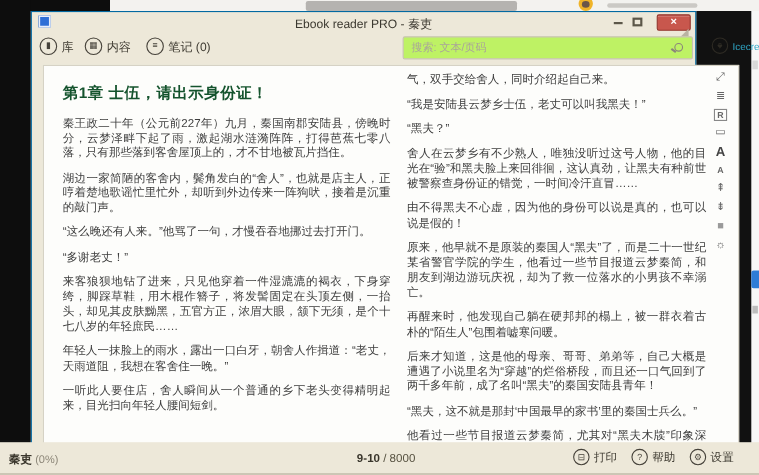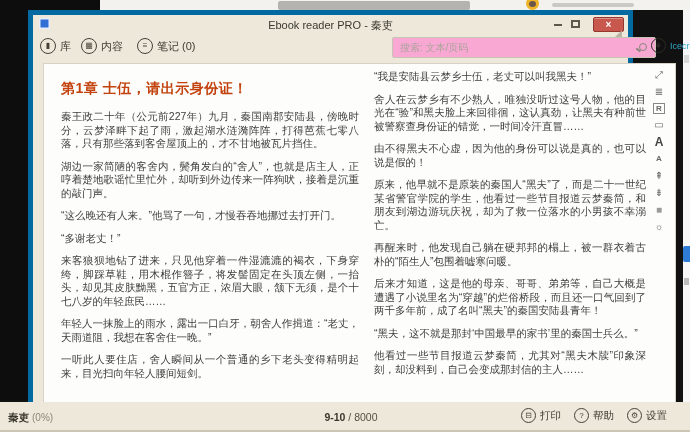--- a/index.html
+++ b/index.html
@@ -16,21 +16,21 @@
   .bg-avatar::after { content:""; position:absolute; left:3px; top:4px; width:7px; height:6px; border-radius:50%; background:#6b5648; }
   .bg-textline { position:absolute; left:452px; top:3px; width:82px; height:4px; background:#cbc9c5; border-radius:2px; }
   .bg-right  { position:absolute; left:683px; top:10px; width:7px; height:422px; background:#f7f7f7; }
   .bg-right .mark1 { position:absolute; left:1px; top:45px; width:5px; height:8px; background:#d9d9d9; }
   .bg-right .chip  { position:absolute; left:0; top:236px; width:7px; height:16px; background:#2e7cd6; border-radius:2px 0 0 2px; }
   .bg-right .mark2 { position:absolute; left:1px; top:268px; width:5px; height:7px; background:#bdbdbd; }
   .bg-right .mark3 { position:absolute; left:1px; top:400px; width:5px; height:6px; background:#cfcfcf; }
 
   
   .win { position:absolute; left:28px; top:10px; width:605px; height:422px;
-         background:#ede8d9; border:5px solid #0369a1; }
+         background:#ede8d9; border:1px solid #0369a1; }
 
   .titlebar { position:absolute; left:0; top:0; width:100%; height:18px; }
   .app-icon { position:absolute; left:6px; top:3px; width:11px; height:11px;
               background:#2f6fd6; box-shadow:inset 0 0 0 1.5px #e8eefb; }
   .win-title { position:absolute; left:0; right:0; top:3px; text-align:center;
                font-size:11px; color:#3b382f; }
   .ctrl-min { position:absolute; right:66px; top:9px; width:8px; height:2px; background:#5c5749; }
   .ctrl-max { position:absolute; right:48px; top:5px; width:9px; height:8px; border:2px solid #5c5749; }
   .ctrl-close { position:absolute; right:4px; top:2px; width:31px; height:15px;
                 background:#c8574d; border:1px solid #94372f; border-radius:2px;
@@ -38,43 +38,43 @@
                 box-shadow:inset 0 1px 0 rgba(255,255,255,.35); }
 
   .toolbar { position:absolute; left:0; top:18px; width:100%; height:30px; }
   .tb-btn { position:absolute; top:5px; display:flex; align-items:center; gap:4px; cursor:default; }
   .tb-circle { width:16px; height:16px; border:1.5px solid #46423a; border-radius:50%;
                display:flex; align-items:center; justify-content:center;
                font-size:8px; line-height:1; color:#46423a; }
   .tb-label { font-size:11px; color:#3f3b32; }
   .tb-library { left:7px; } .tb-contents { left:48px; } .tb-notes { left:104px; }
 
-  .searchbox { position:absolute; left:359px; top:4px; width:264px; height:21px;
-               background:#f9a8d4; border:1px solid #c9c3b4; border-radius:2px; }
+  .searchbox { position:absolute; left:337px; top:4px; width:264px; height:21px;
+               background:#bef264; border:1px solid #c9c3b4; border-radius:2px; }
   .searchbox input { position:absolute; left:0; top:0; width:100%; height:100%;
                border:none; outline:none; background:transparent; padding:0 22px 0 7px;
                font-size:10px; color:#5a564c; font-family:"Liberation Sans", sans-serif; }
   .searchbox input::placeholder { color:#a9a49a; }
   .mag { position:absolute; right:8px; top:5px; width:8px; height:8px;
          border:1.5px solid #8a857b; border-radius:50%; }
   .mag::after { content:""; position:absolute; left:-4px; top:5px; width:5px; height:1.5px;
                 background:#8a857b; transform:rotate(35deg); }
 
   .brand { position:absolute; left:618px; top:5px; display:flex; align-items:center; gap:4px; }
   .brand-circle { width:15px; height:15px; border:1.5px solid #2e2b24; border-radius:50%;
                   display:flex; align-items:center; justify-content:center; }
   .brand-glyph { font-size:9px; color:#2e2b24; transform:rotate(180deg); line-height:1; }
   .brand-label { font-size:9px; color:#2fa8c8; white-space:nowrap; }
 
   
   .panel { position:absolute; left:10px; top:48px; width:633px; height:345px;
            background:#fdfdfb; border:1px solid #d6d2c5; overflow:hidden; }
   .page-left  { position:absolute; left:17px;  top:16px; width:298px; }
   .page-right { position:absolute; left:330px; top:6px;  width:272px; }
-  .chapter-title { font-size:14px; font-weight:bold; color:#c2410c; margin:0 0 12px; letter-spacing:.5px; }
+  .chapter-title { font-size:14px; font-weight:bold; color:#14532d; margin:0 0 12px; letter-spacing:.5px; }
   .para { font-size:10.5px; line-height:13.5px; color:#3d3d3d; text-align:justify; margin:0 0 9px; }
 
   .side-icons { position:absolute; right:3px; top:5px; width:26px;
                 display:flex; flex-direction:column; align-items:center; gap:5px; }
   .side-icon { font-size:10px; line-height:12px; height:12px; color:#666; cursor:default; }
   .side-icon.big   { font-size:12px; font-weight:bold; color:#444; }
   .side-icon.small { font-size:8px; font-weight:bold; }
   .side-icon.boxed { border:1px solid #888; font-size:8px; line-height:9px; height:11px; padding:0 2px; font-weight:bold; }
   .side-icon.fill  { color:#9a9a9a; }
 
@@ -159,21 +159,23 @@
             <p class="para">湖边一家简陋的客舍内，鬓角发白的“舍人”，也就是店主人，正哼着楚地歌谣忙里忙外，却听到外边传来一阵狗吠，接着是沉重的敲门声。</p>
             <p class="para">“这么晚还有人来。”他骂了一句，才慢吞吞地挪过去打开门。</p>
             <p class="para">“多谢老丈！”</p>
             <p class="para">来客狼狈地钻了进来，只见他穿着一件湿漉漉的褐衣，下身穿绔，脚踩草鞋，用木棍作簪子，将发髻固定在头顶左侧，一抬头，却见其皮肤黝黑，五官方正，浓眉大眼，颔下无须，是个十七八岁的年轻庶民……</p>
             <p class="para">年轻人一抹脸上的雨水，露出一口白牙，朝舍人作揖道：“老丈，天雨道阻，我想在客舍住一晚。”</p>
             <p class="para">一听此人要住店，舍人瞬间从一个普通的乡下老头变得精明起来，目光扫向年轻人腰间短剑。</p>
           </div>
       </div>
       <div class="page-right">
         <div>
+            <p class="para">气，双手交给舍人，同时介绍起自己来。</p>
             <p class="para">“我是安陆县云梦乡士伍，老丈可以叫我黑夫！”</p>
+            <p class="para">“黑夫？”</p>
             <p class="para">舍人在云梦乡有不少熟人，唯独没听过这号人物，他的目光在“验”和黑夫脸上来回徘徊，这认真劲，让黑夫有种前世被警察查身份证的错觉，一时间冷汗直冒……</p>
             <p class="para">由不得黑夫不心虚，因为他的身份可以说是真的，也可以说是假的！</p>
             <p class="para">原来，他早就不是原装的秦国人“黑夫”了，而是二十一世纪某省警官学院的学生，他看过一些节目报道云梦秦简，和朋友到湖边游玩庆祝，却为了救一位落水的小男孩不幸溺亡。</p>
             <p class="para">再醒来时，他发现自己躺在硬邦邦的榻上，被一群衣着古朴的“陌生人”包围着嘘寒问暖。</p>
             <p class="para">后来才知道，这是他的母亲、哥哥、弟弟等，自己大概是遭遇了小说里名为“穿越”的烂俗桥段，而且还一口气回到了两千多年前，成了名叫“黑夫”的秦国安陆县青年！</p>
             <p class="para">“黑夫，这不就是那封‘中国最早的家书’里的秦国士兵么。”</p>
             <p class="para">他看过一些节目报道云梦秦简，尤其对“黑夫木牍”印象深刻，却没料到，自己会变成那封信的主人……</p>
           </div>
       </div>
       <div class="side-icons">

